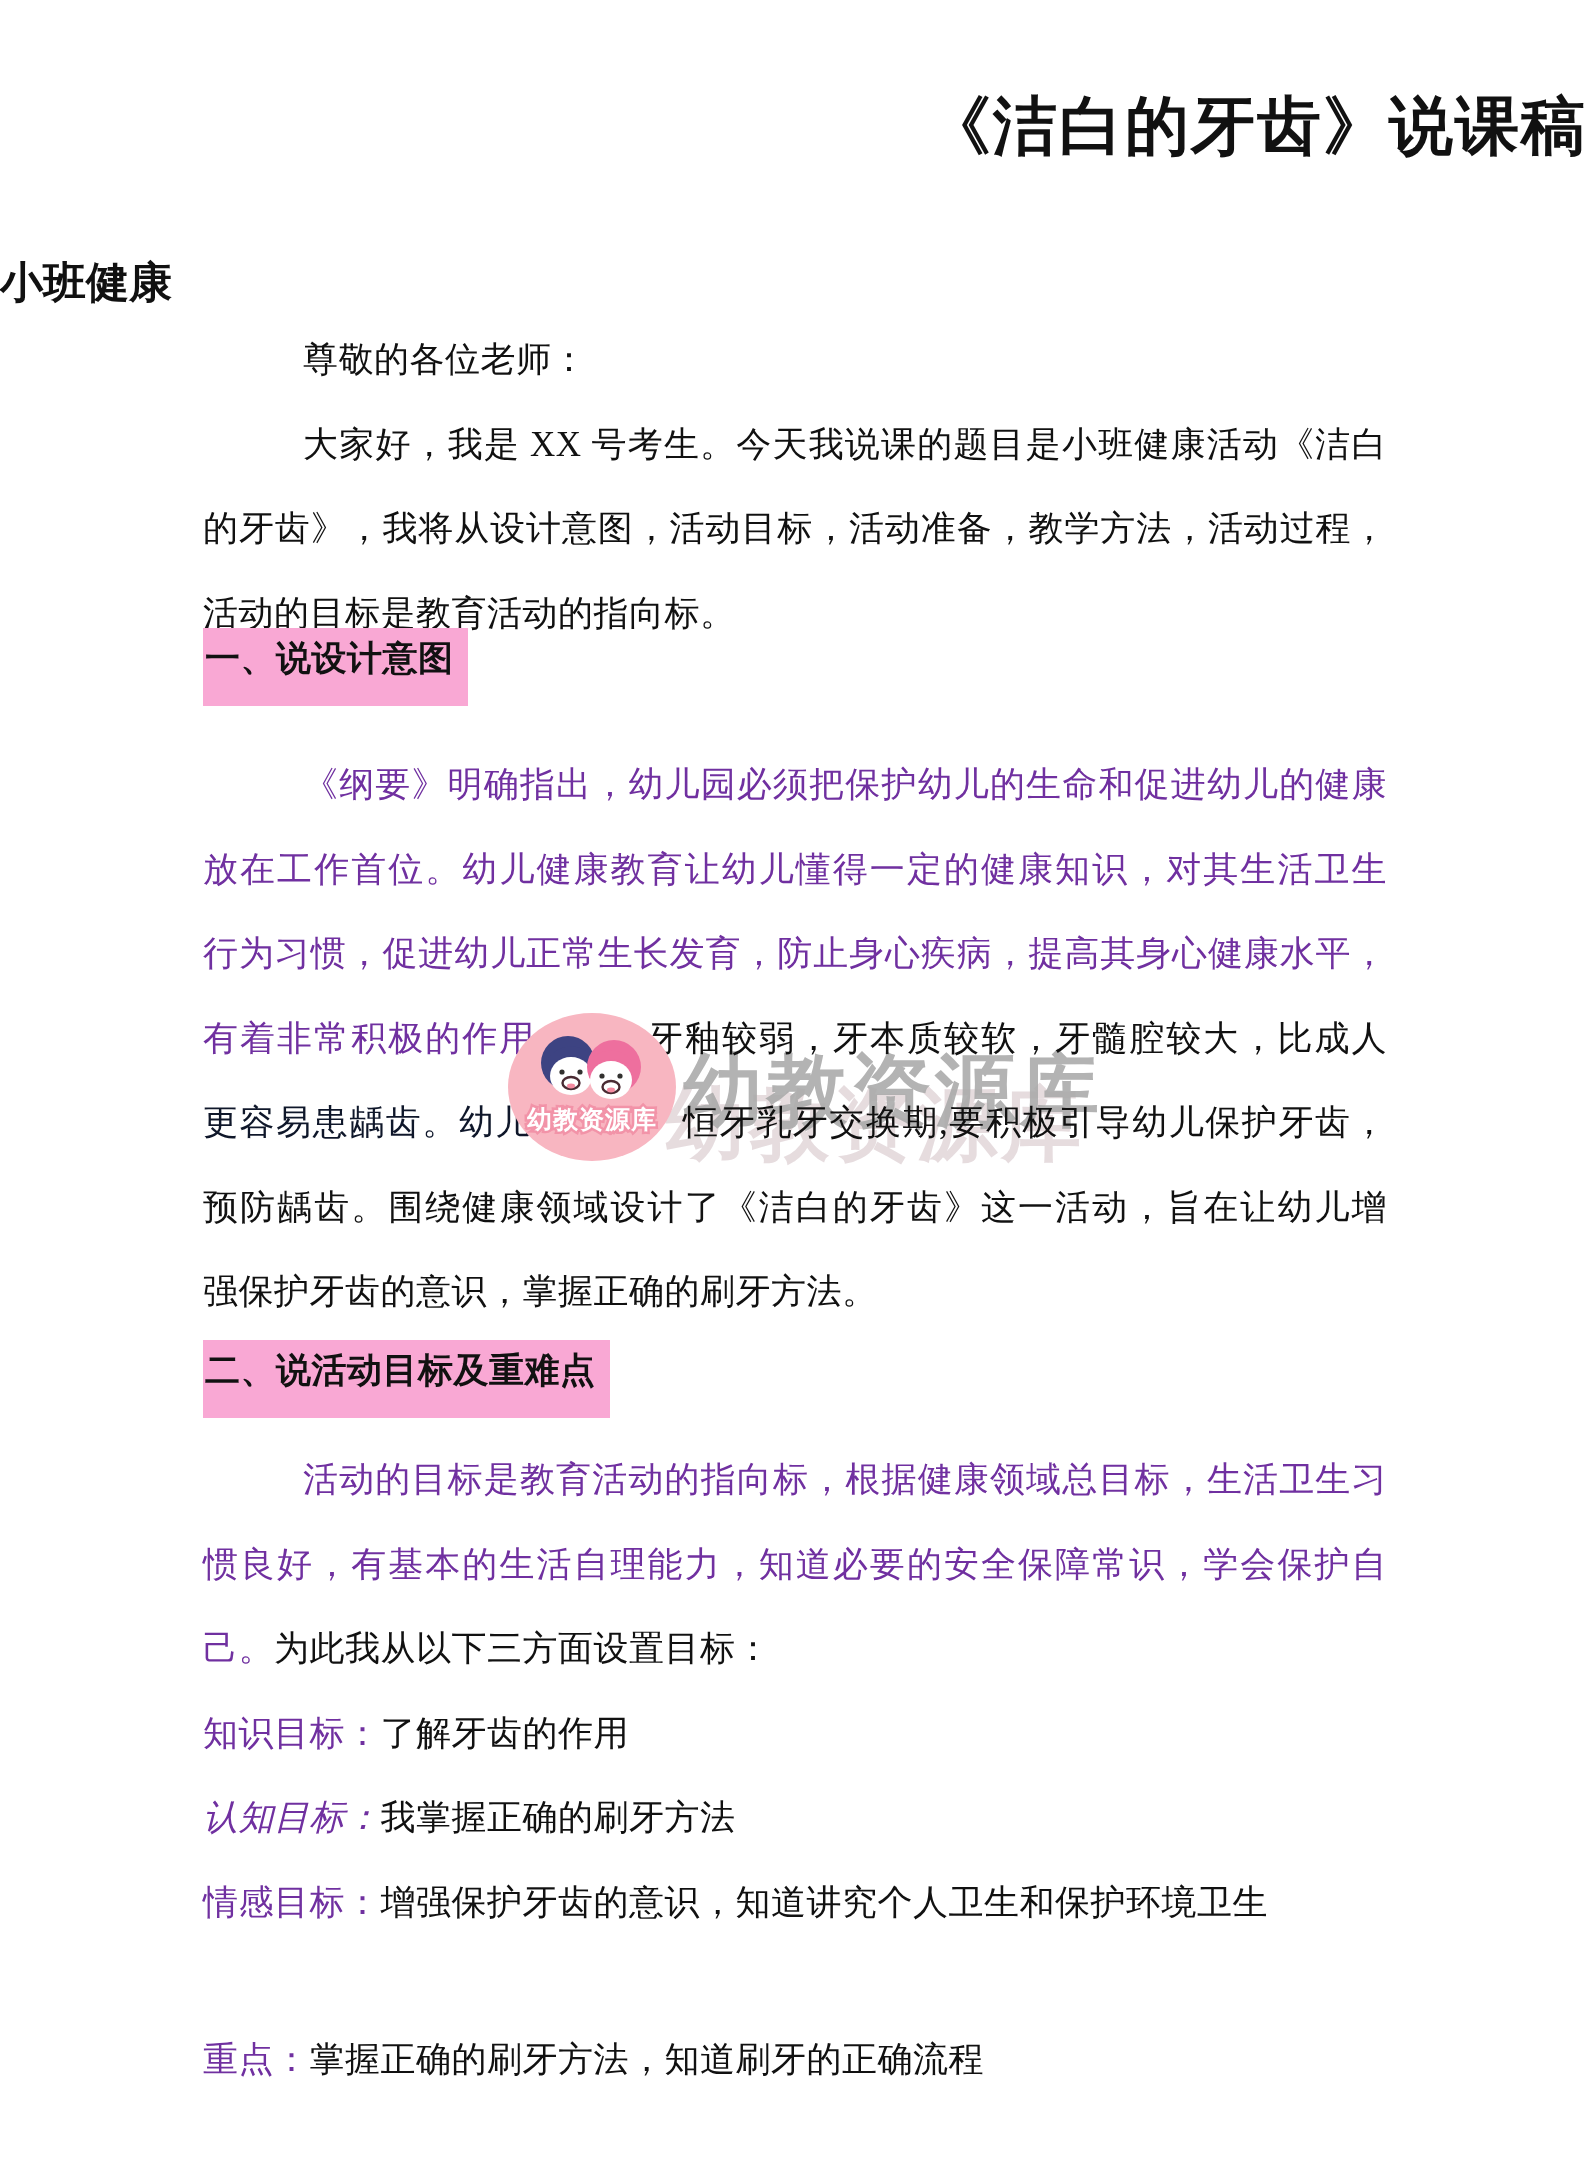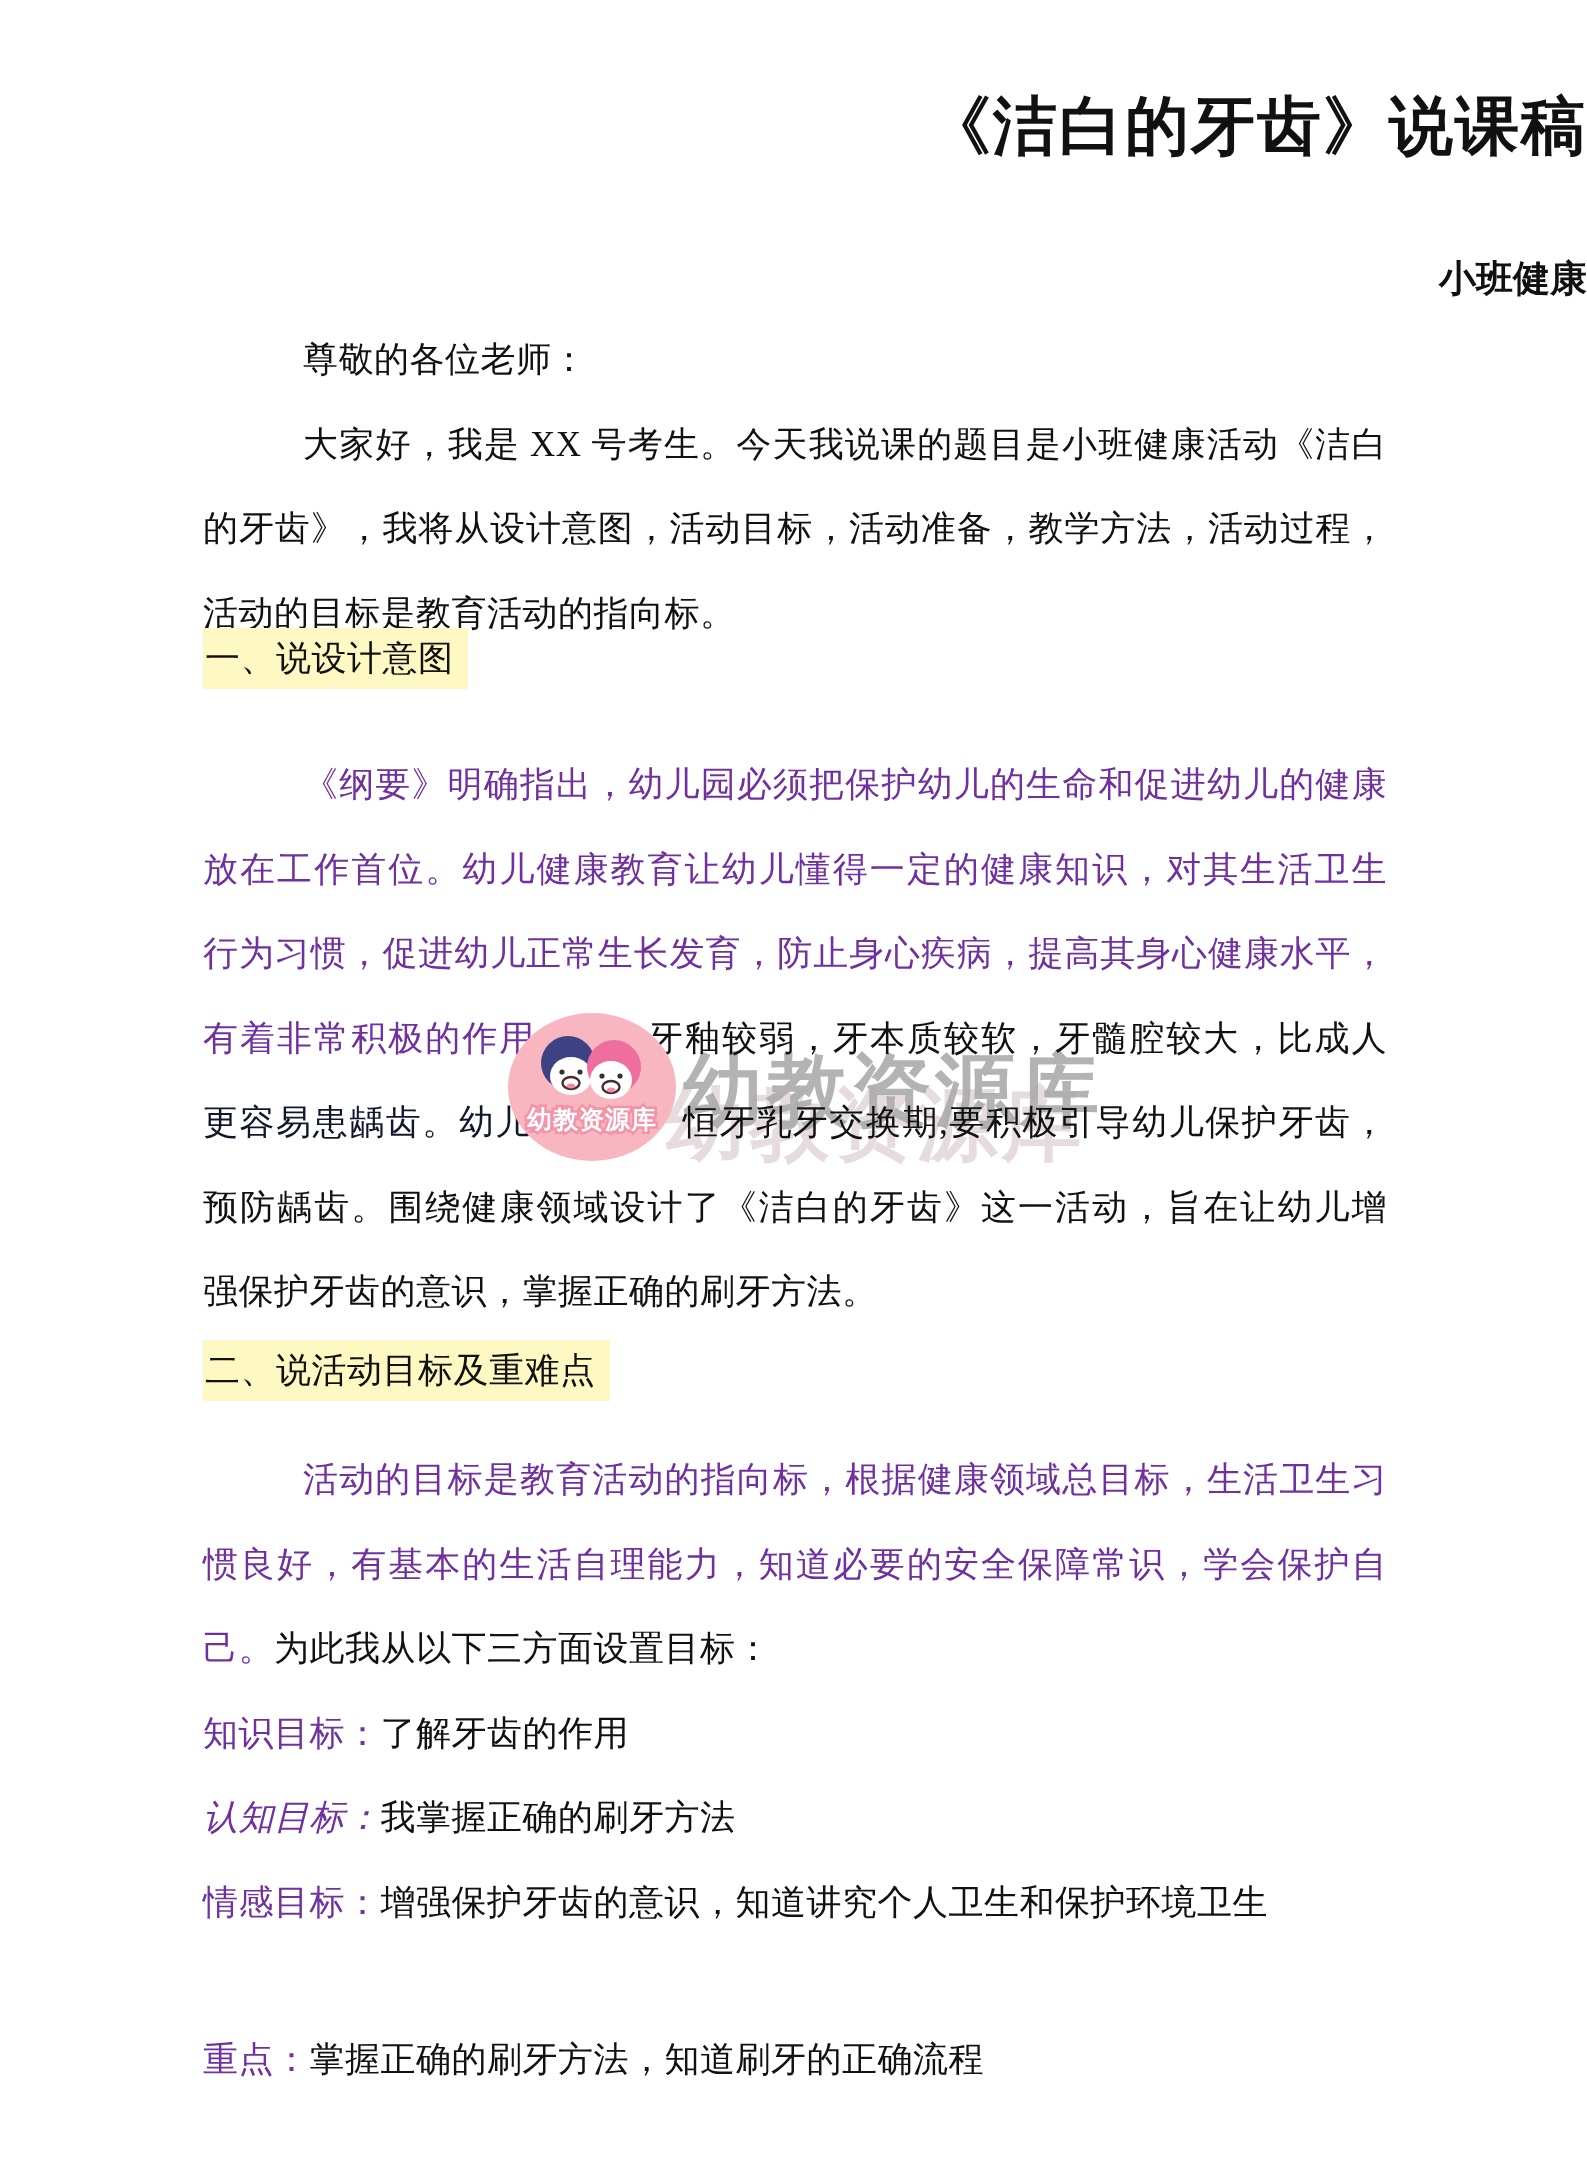--- a/index.html
+++ b/index.html
@@ -14,22 +14,22 @@
   }
   .doc-title{
     position:absolute;top:90px;left:0;right:0;
     text-align:right;
     font-size:64px;font-weight:bold;
     letter-spacing:2px;
     line-height:1.15;
   }
   .doc-subtitle{
     position:absolute;top:254px;left:0;right:0;
-    text-align:right;
-    font-size:37px;font-weight:bold;
+    text-align:left;
+    font-size:43px;font-weight:bold;
   }
   .line{
     position:absolute;
     left:203px;
     width:1184px;
     font-size:35px;
     letter-spacing:0.5px;
     line-height:1.25;
     white-space:nowrap;
     z-index:2;
@@ -37,23 +37,23 @@
   .line.justify{
     white-space:normal;
     text-align:justify;
     text-align-last:justify;
   }
   .line.indent{ padding-left:100px; width:1084px; }
   .line .gap{ display:inline-block;height:2px; }
   .line.headingline{ width:auto; }
   .hl{
     display:inline-block;
-    background:#fef9c3;
-    font-weight:normal;
-    padding:9px 14px 8px 2px;
+    background:#f9a8d4;
+    font-weight:bold;
+    padding:9px 14px 25px 2px;
   }
   
   .wm-big{
     position:absolute;
     z-index:1;
     font-family:"Liberation Sans","DejaVu Sans",sans-serif;
     font-weight:bold;
     font-size:80px;
     letter-spacing:4px;
     white-space:nowrap;

